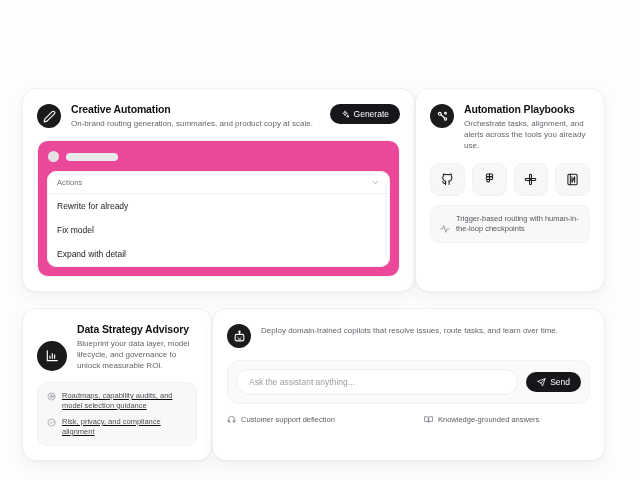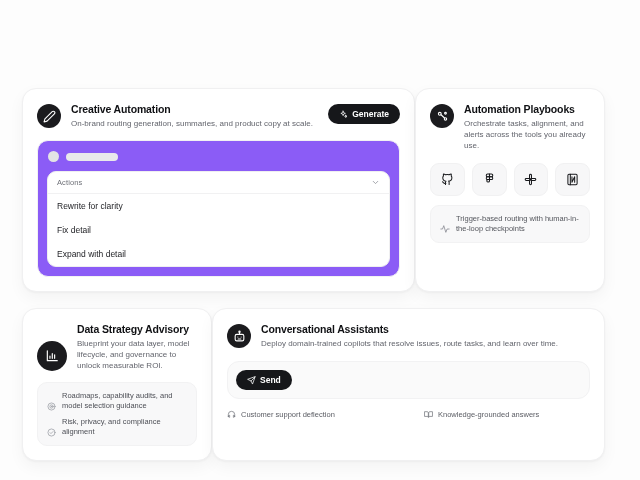--- a/index.html
+++ b/index.html
@@ -92,31 +92,31 @@
   .btn-dark {
     display: inline-flex;
     align-items: center;
     gap: 4px;
     background: #16171a;
     color: #ffffff;
     border: none;
     border-radius: 999px;
     padding: 5px 11px;
     font-size: 8.5px;
-    font-weight: 700;
+    font-weight: 400;
     font-family: "Liberation Sans", sans-serif;
     cursor: pointer;
     white-space: nowrap;
   }
   .btn-dark svg { display: block; }
 
   
   .panel {
     margin-top: 11px;
-    background: #8b5cf6;
+    background: #ec4899;
     border: 1px solid #f2f2f3;
     border-radius: 11px;
     padding: 9px;
   }
 
   .skeleton-row {
     display: flex;
     align-items: center;
     gap: 7px;
     padding: 1px 1px 9px 1px;
@@ -216,22 +216,23 @@
 
   .bullets {
     margin-top: 11px;
     background: #f8f8f9;
     border: 1px solid #f2f2f3;
     border-radius: 10px;
     padding: 8px 9px;
   }
   .bullet {
     display: flex;
-    align-items: flex-end;
+    align-items: flex-start;
     gap: 6px;
+    text-decoration: underline;
   }
   .bullet + .bullet { margin-top: 6px; }
   .bullet svg { flex: 0 0 auto; color: #9a9ca3; margin-top: 1px; display: block; }
   .bullet-text {
     font-size: 7.5px;
     line-height: 10px;
     color: #4d4f56;
   }
 
   
@@ -314,22 +315,22 @@
 
           <div class="listbox">
             <div class="listbox-head">
               <span class="listbox-head-label">Actions</span>
               <span>
                 <svg class="chev" width="9" height="9" viewBox="0 0 24 24" fill="none" stroke="currentColor" stroke-width="2.4" stroke-linecap="round" stroke-linejoin="round">
                   <path d="M6 9l6 6 6-6"></path>
                 </svg>
               </span>
             </div>
-            <div class="listbox-item">Rewrite for clarity</div>
-            <div class="listbox-item">Fix detail</div>
+            <div class="listbox-item">Rewrite for already</div>
+            <div class="listbox-item">Fix model</div>
             <div class="listbox-item">Expand with detail</div>
           </div>
         </div>
       </div>
 
       <div class="card card-playbooks">
         <div class="chead">
           <div class="avatar">
             <svg width="13" height="13" viewBox="0 0 24 24" fill="none" stroke="#ffffff" stroke-width="2" stroke-linecap="round" stroke-linejoin="round">
               <circle cx="7" cy="7" r="2.6"></circle>
@@ -441,26 +442,26 @@
           <div class="avatar">
             <svg width="13" height="13" viewBox="0 0 24 24" fill="none" stroke="#ffffff" stroke-width="2" stroke-linecap="round" stroke-linejoin="round">
               <rect x="4" y="8" width="16" height="12" rx="3"></rect>
               <path d="M12 4.5V8"></path>
               <circle cx="12" cy="3.3" r="1.2"></circle>
               <path d="M9 13h.01M15 13h.01"></path>
               <path d="M9.5 16.6h5"></path>
             </svg>
           </div>
           <div class="chead-text">
-            <div class="ctitle">Conversational Assistants</div>
             <div class="cdesc">Deploy domain-trained copilots that resolve issues, route tasks, and learn over time.</div>
           </div>
         </div>
 
         <div class="composer">
+          <input class="composer-input" type="text" placeholder="Ask the assistant anything..." style="">
           <button class="btn-dark">
             <span>
               <svg width="9" height="9" viewBox="0 0 24 24" fill="none" stroke="#ffffff" stroke-width="2" stroke-linecap="round" stroke-linejoin="round">
                 <path d="M21.5 2.5L10.8 13.2"></path>
                 <path d="M21.5 2.5l-6.8 19-3.9-8.3-8.3-3.9z"></path>
               </svg>
             </span>
             <span>Send</span>
           </button>
         </div>

